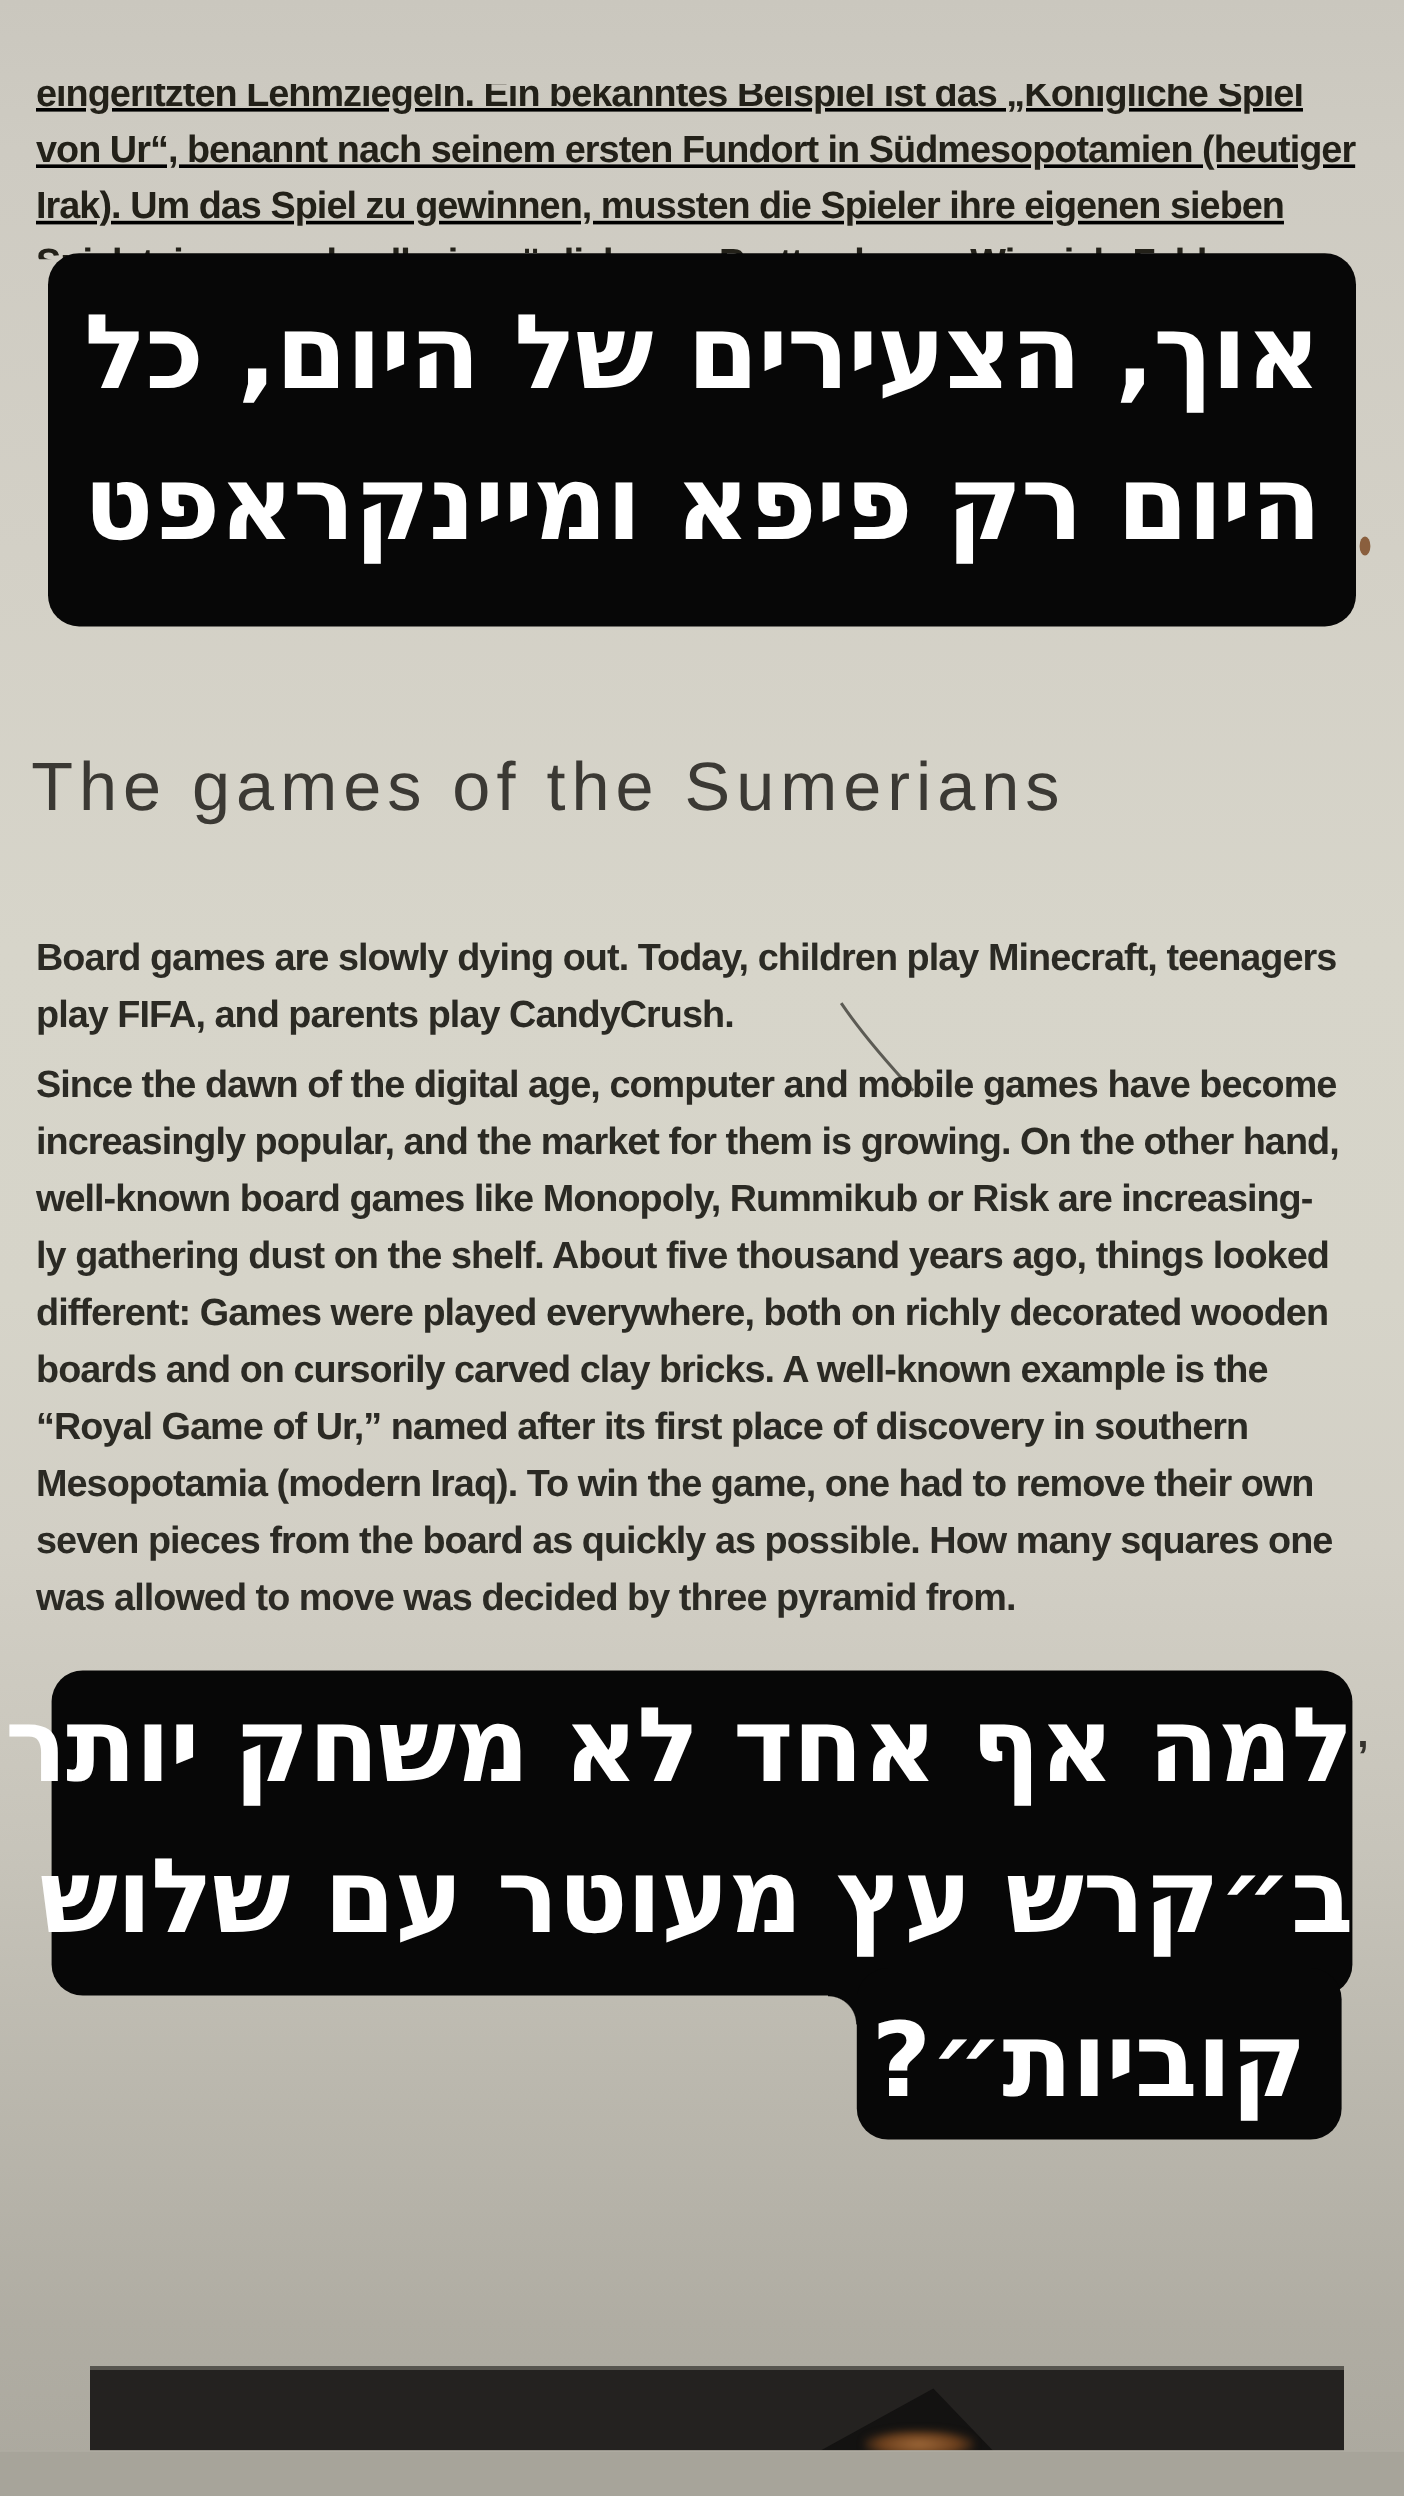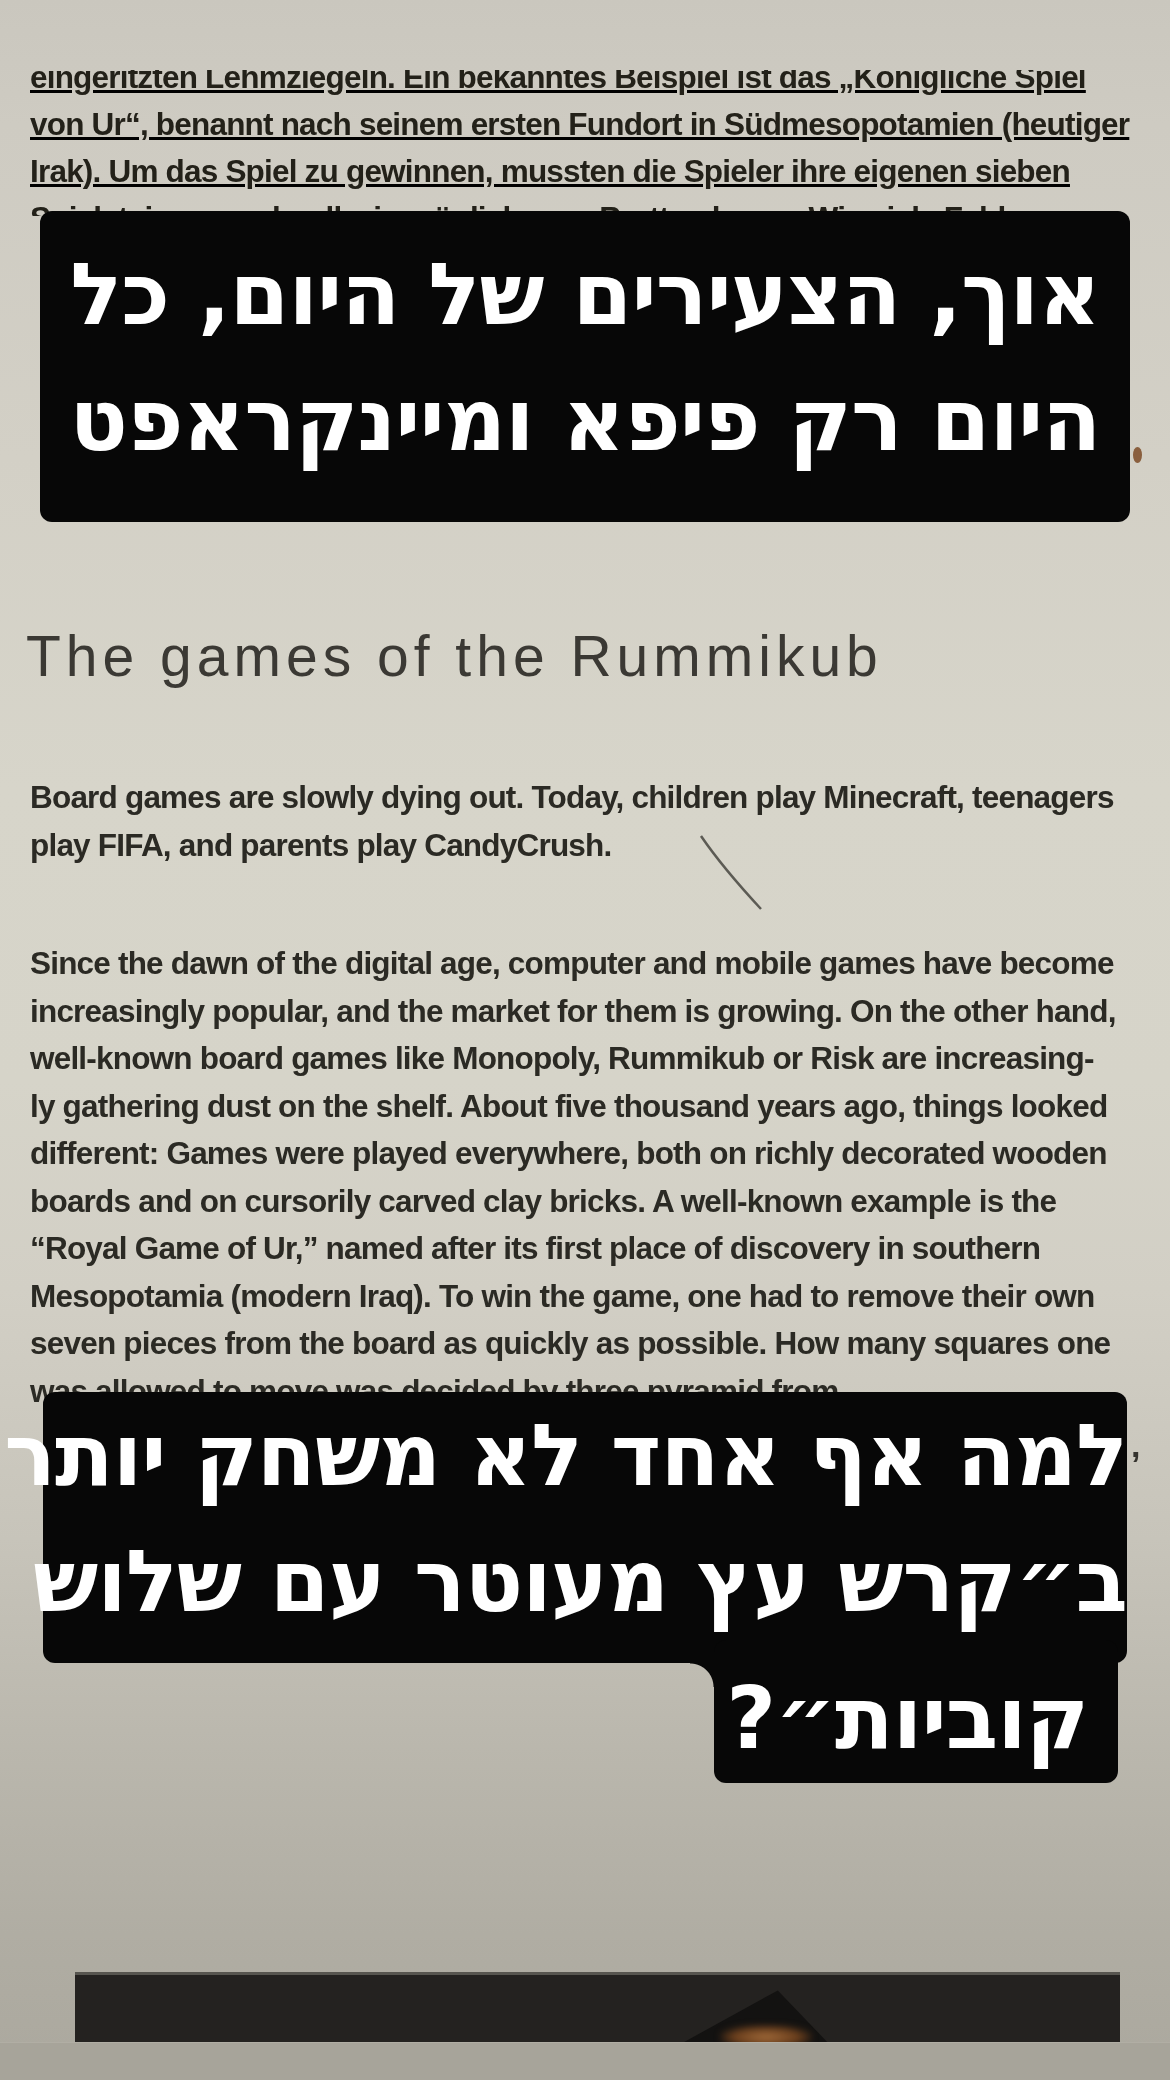--- a/index.html
+++ b/index.html
@@ -12,21 +12,21 @@
     font-family:"Liberation Sans","DejaVu Sans",sans-serif;
   }
   
   .german-clip{position:absolute;left:30px;top:70px;width:1118px;height:146px;overflow:hidden;text-decoration:underline;}
   .german-inner{margin-top:-16px;}
   .german-line{
     font-size:31.5px;line-height:47px;font-weight:700;letter-spacing:-0.8px;
     color:#232119;white-space:nowrap;
   }
   
-  .ov{position:absolute;background:#070707;border-radius:12px;}
+  .ov{position:absolute;background:#070707;border-radius:26px;}
   .ov-line{
     direction:rtl;text-align:center;color:#ffffff;font-weight:700;
     font-family:"DejaVu Sans",sans-serif;
     font-size:86px;line-height:126px;letter-spacing:-1px;white-space:nowrap;
   }
   .ov-top{left:40px;top:211px;width:1090px;height:291px;padding-top:20px;box-sizing:content-box;}
   .ov-bot-wide{left:43px;top:1392px;width:1084px;height:271px;padding-top:0;}
   .ov-bot-ext{left:714px;top:1640px;width:404px;height:143px;}
   .ov-bot-ext .ov-line{line-height:112px;padding:22px 30px 0 16px;}
   .fillet{
@@ -35,21 +35,21 @@
   }
   
   .heading{
     position:absolute;left:26px;top:624px;
     font-size:57px;line-height:64px;font-weight:400;letter-spacing:5px;
     color:#3b3934;white-space:nowrap;
   }
   
   .para{position:absolute;left:30px;width:1120px;}
   .p1{top:774px;}
-  .p2{top:940px;}
+  .p2{top:880px;}
   .para-line{
     font-size:31.5px;line-height:47.5px;font-weight:700;letter-spacing:-0.8px;
     color:#2b2a24;white-space:nowrap;
   }
   
   .scratch{position:absolute;left:0;top:0;pointer-events:none;}
   .stray-comma{
     position:absolute;left:1131px;top:1426px;color:#35332e;
     font-size:34px;font-weight:700;
   }
@@ -91,21 +91,21 @@
     </div>
   </div>
 
   <div class="ov ov-top">
     <div class="ov-line">אוך, הצעירים של היום, כל</div>
     <div class="ov-line">היום רק פיפא ומיינקראפט</div>
   </div>
 
   <div class="brown-dot"></div>
 
-  <div class="heading">The games of the Rummikub</div>
+  <div class="heading">The games of the Sumerians</div>
 
   <div class="para p1">
     <div class="para-line">Board games are slowly dying out. Today, children play Minecraft, teenagers</div>
     <div class="para-line">play FIFA, and parents play CandyCrush.</div>
   </div>
 
   <svg class="scratch" width="1170" height="2080" viewBox="0 0 1170 2080">
     <path d="M 701 836 C 716 858, 736 882, 761 909" stroke="#474540" stroke-width="2.5" fill="none" opacity="0.85"></path>
   </svg>
 

